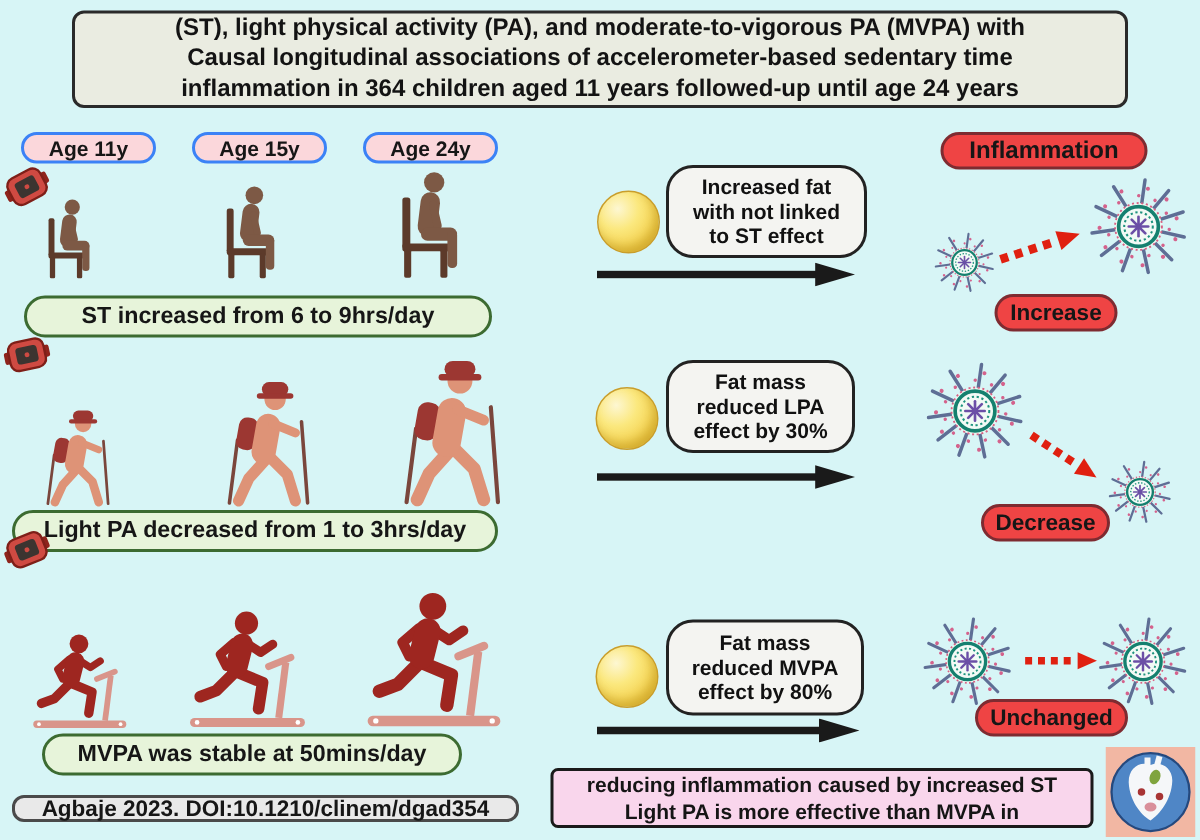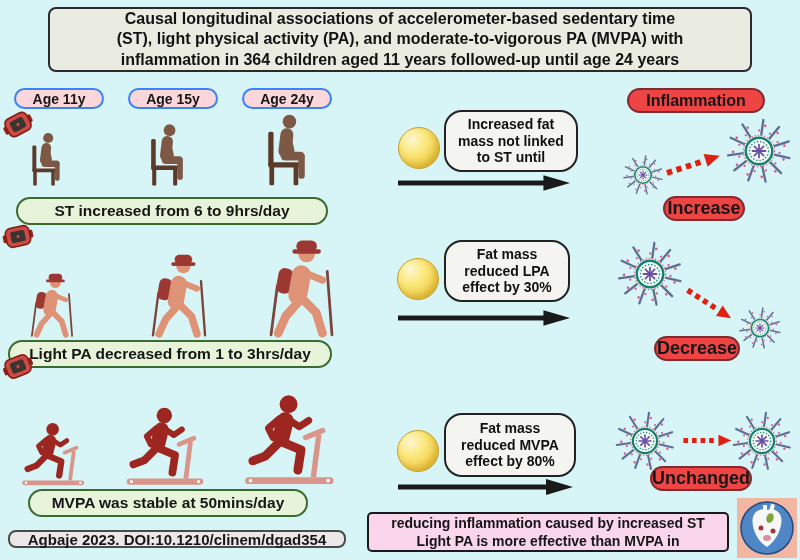--- a/index.html
+++ b/index.html
@@ -4,21 +4,21 @@
 <style>
   html,body{margin:0;padding:0;}
   body{font-family:"Liberation Sans","DejaVu Sans",sans-serif;}
   #canvas{position:relative;width:800px;height:560px;background:#d7f5f6;overflow:hidden;}
   .abs{position:absolute;box-sizing:border-box;}
   .pill{display:flex;align-items:center;justify-content:center;border-radius:999px;
         font-weight:600;color:#161616;box-sizing:border-box;white-space:nowrap;}
   .pink{background:#ef4444;border:2.5px solid #7e2b31;}
   .age{background:#fbd7db;border:2px solid #3b82f6;font-size:14px;}
   .green{background:#e7f4da;border:2.5px solid #3c6b31;font-size:15.5px;}
-  .result{font-size:18px;}
+  .result{font-size:15px;}
   .titlebox{background:#eaece1;border:2.5px solid #2a2a2a;border-radius:8px;
         display:flex;flex-direction:column;align-items:center;justify-content:center;
         font-size:16px;font-weight:600;color:#131313;line-height:1.27;text-align:center;}
   .titlebox span{display:block;white-space:nowrap;}
   .bubble{background:#f4f4f1;border:2.5px solid #222;border-radius:18px;
         display:flex;align-items:center;justify-content:center;text-align:center;
         font-weight:600;font-size:14px;line-height:1.18;color:#111;padding:4px 8px;}
   .ball{border-radius:50%;
         background:radial-gradient(circle at 32% 28%,#fdf7d2 0%,#fbe87e 35%,#f3cf4b 72%,#dfb232 100%);
         border:1.5px solid #c99e2b;box-shadow:inset -3px -4px 6px rgba(175,135,20,.4);}
@@ -143,22 +143,22 @@
         <rect x="33" y="6" width="4" height="9" fill="#f5f7f9" transform="rotate(15 35 10)"></rect>
         <ellipse cx="33" cy="20" rx="3.5" ry="5" fill="#7fa43e" transform="rotate(20 33 20)"></ellipse>
         <circle cx="24" cy="30" r="2.5" fill="#a83434"></circle>
         <circle cx="36" cy="33" r="2.5" fill="#a83434"></circle>
         <ellipse cx="30" cy="40" rx="4" ry="3" fill="#d98f9a"></ellipse>
       </g>
     </defs>
   </svg>
 
   <div class="abs titlebox" style="left:48px;top:7px;width:704px;height:65px;">
+    <span>(ST), light physical activity (PA), and moderate-to-vigorous PA (MVPA) with</span>
     <span>Causal longitudinal associations of accelerometer-based sedentary time</span>
-    <span>(ST), light physical activity (PA), and moderate-to-vigorous PA (MVPA) with</span>
     <span>inflammation in 364 children aged 11 years followed-up until age 24 years</span>
   </div>
 
   <div class="abs pill age" style="left:14px;top:88px;width:90px;height:21px;">Age 11y</div>
   <div class="abs pill age" style="left:128px;top:88px;width:90px;height:21px;">Age 15y</div>
   <div class="abs pill age" style="left:242px;top:88px;width:90px;height:21px;">Age 24y</div>
 
   <div class="abs pill pink" style="left:627px;top:88px;width:138px;height:25px;font-size:16px;">Inflammation</div>
 
   <svg class="abs" viewBox="0 0 40 36" style="left:2px;top:110px;width:32px;height:29px;transform:rotate(-28deg);">
@@ -171,21 +171,21 @@
   <svg class="abs" viewBox="0 0 90 125" style="left:144px;top:122px;width:46px;height:64px;">
       <use href="#sym-sitter"></use>
     </svg>
   <svg class="abs" viewBox="0 0 90 125" style="left:260px;top:112px;width:53px;height:74px;">
       <use href="#sym-sitter"></use>
     </svg>
 
   <div class="abs pill green" style="left:16px;top:197px;width:312px;height:28px;">ST increased from 6 to 9hrs/day</div>
 
   <div class="abs ball" style="left:398px;top:127px;width:42px;height:42px;"></div>
-  <div class="abs bubble" style="left:444px;top:110px;width:134px;height:62px;">Increased fat mass not linked to ST until</div>
+  <div class="abs bubble" style="left:444px;top:110px;width:134px;height:62px;">Increased fat with not linked to ST effect</div>
   <svg class="abs" viewBox="0 0 175 16" style="left:398px;top:175px;width:172px;height:16px;">
       <use href="#sym-blackarrow"></use>
     </svg>
 
   <svg class="abs" viewBox="0 0 100 100" style="left:622px;top:154px;width:42px;height:42px;">
       <use href="#sym-virus"></use>
     </svg>
   <svg class="abs" viewBox="0 0 70 20" style="left:664px;top:156px;width:58px;height:17px;transform:rotate(-18deg);">
       <use href="#sym-redarrow"></use>
     </svg>

